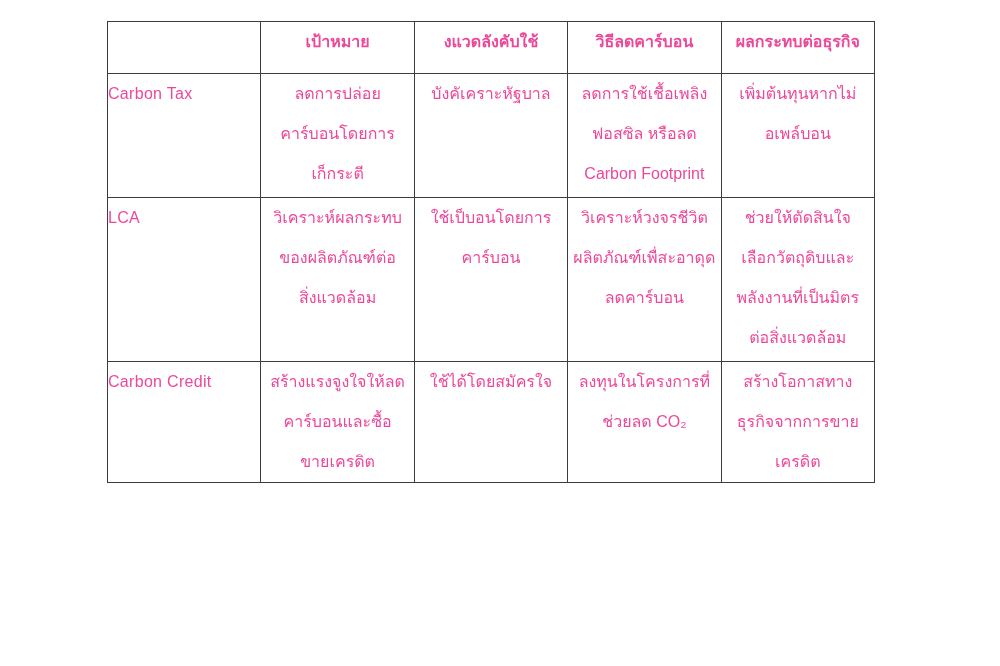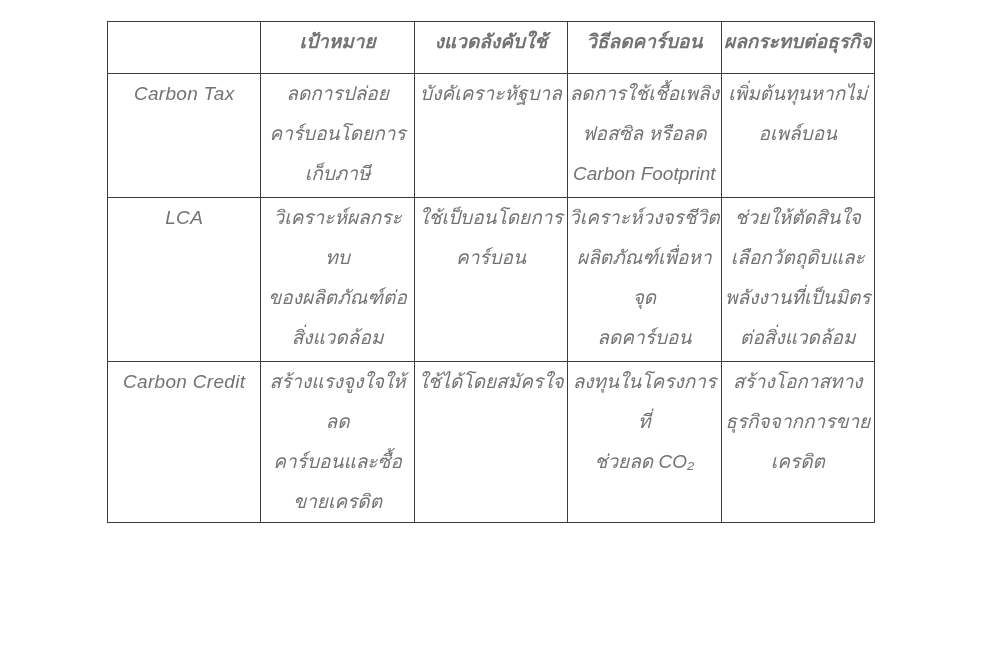--- a/index.html
+++ b/index.html
@@ -23,43 +23,42 @@
     top: 21px;
     width: 768px;
     border-collapse: collapse;
     table-layout: fixed;
   }
   table.compare th,
   table.compare td {
     border: 1.5px solid #3d3d3d;
     vertical-align: top;
     padding: 0;
-    color: #737373;
-    font-size: 19px;
+    color: #ec4899;
+    font-size: 16px;
     line-height: 40px;
     white-space: pre-line;
     overflow: hidden;
-    font-style: italic;
   }
   table.compare col { width: 20%; }
   tr.header-row { height: 52px; }
   tr.row-1 { height: 124px; }
   tr.row-2 { height: 164px; }
   tr.row-3 { height: 161px; }
   tr.row-4 { height: 119px; }
   th.col-header {
     font-weight: 600;
     text-align: center;
     font-size: 19px;
   }
   td.data-cell {
     text-align: center;
   }
   td.label-cell {
-    text-align: center;
+    text-align: left;
     padding-left: 11px;
     font-size: 17.5px;
     letter-spacing: 0.3px;
     color: #2e2e2e;
   }
 </style>
 </head>
 <body>
 
 <div class="canvas">
@@ -76,37 +75,37 @@
         <th class="col-header"></th>
         <th class="col-header">เป้าหมาย</th>
         <th class="col-header">งแวดลังคับใช้</th>
         <th class="col-header">วิธีลดคาร์บอน</th>
         <th class="col-header">ผลกระทบต่อธุรกิจ</th>
       </tr>
       <tr class="row-1">
         <td class="label-cell">Carbon Tax</td>
         <td class="data-cell">ลดการปล่อย
 คาร์บอนโดยการ
-เก็บภาษี</td>
+เก็กระตี</td>
         <td class="data-cell">บังคัเคราะหัฐบาล</td>
         <td class="data-cell">ลดการใช้เชื้อเพลิง
 ฟอสซิล หรือลด
 Carbon Footprint</td>
         <td class="data-cell">เพิ่มต้นทุนหากไม่
 อเพล์บอน</td>
       </tr>
       <tr class="row-2">
         <td class="label-cell">LCA</td>
         <td class="data-cell">วิเคราะห์ผลกระทบ
 ของผลิตภัณฑ์ต่อ
 สิ่งแวดล้อม</td>
         <td class="data-cell">ใช้เป็บอนโดยการ
 คาร์บอน</td>
         <td class="data-cell">วิเคราะห์วงจรชีวิต
-ผลิตภัณฑ์เพื่อหาจุด
+ผลิตภัณฑ์เพื่สะอาดุด
 ลดคาร์บอน</td>
         <td class="data-cell">ช่วยให้ตัดสินใจ
 เลือกวัตถุดิบและ
 พลังงานที่เป็นมิตร
 ต่อสิ่งแวดล้อม</td>
       </tr>
       <tr class="row-4">
         <td class="label-cell">Carbon Credit</td>
         <td class="data-cell">สร้างแรงจูงใจให้ลด
 คาร์บอนและซื้อ

